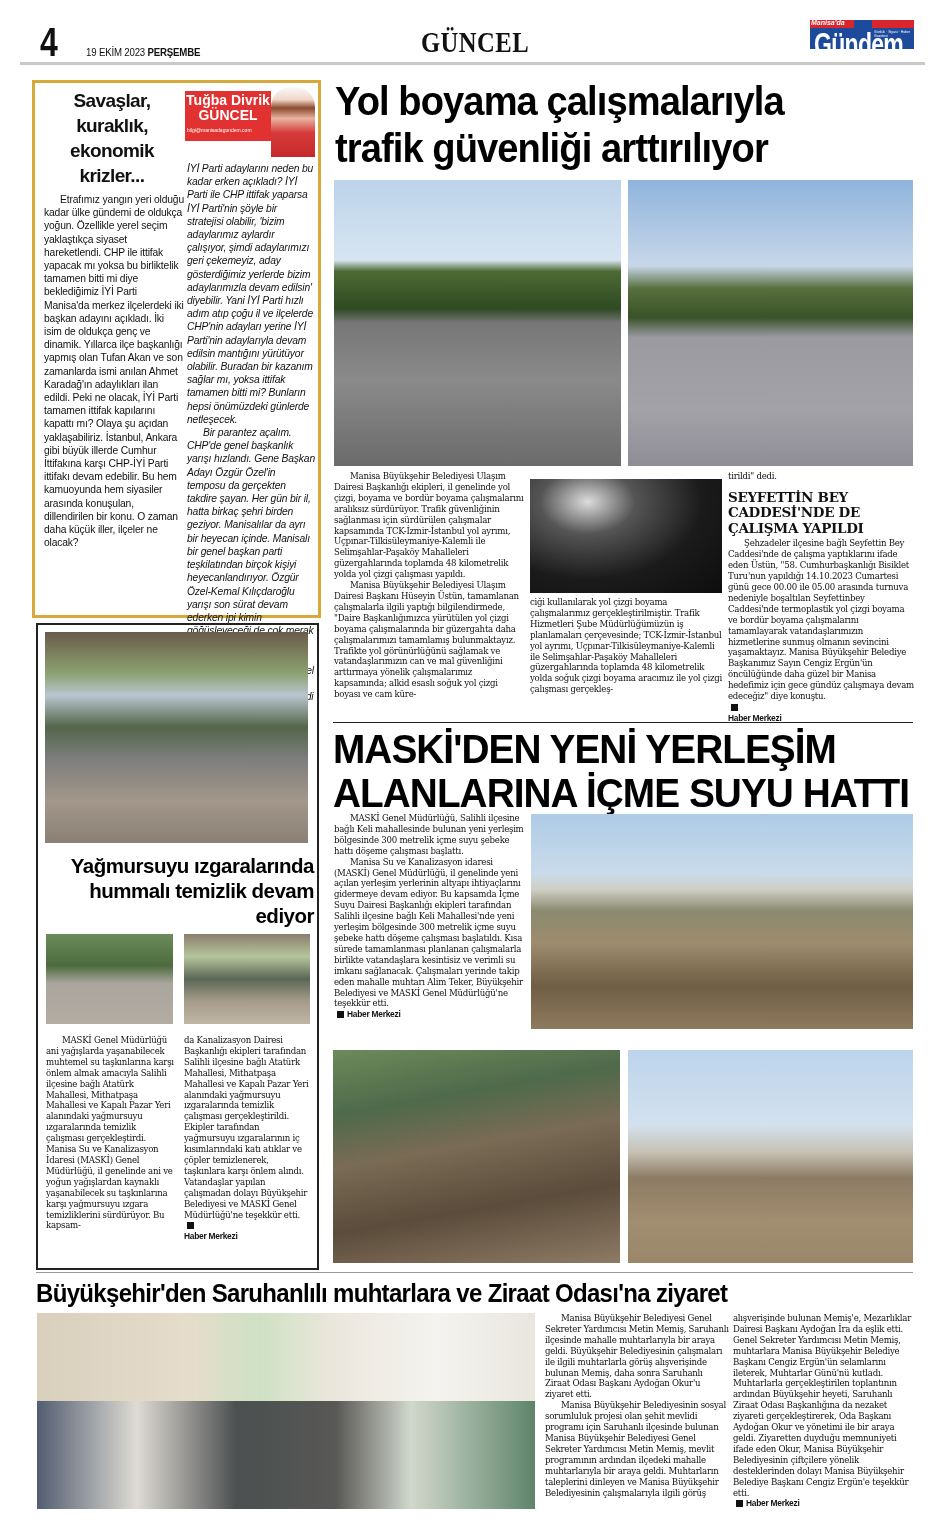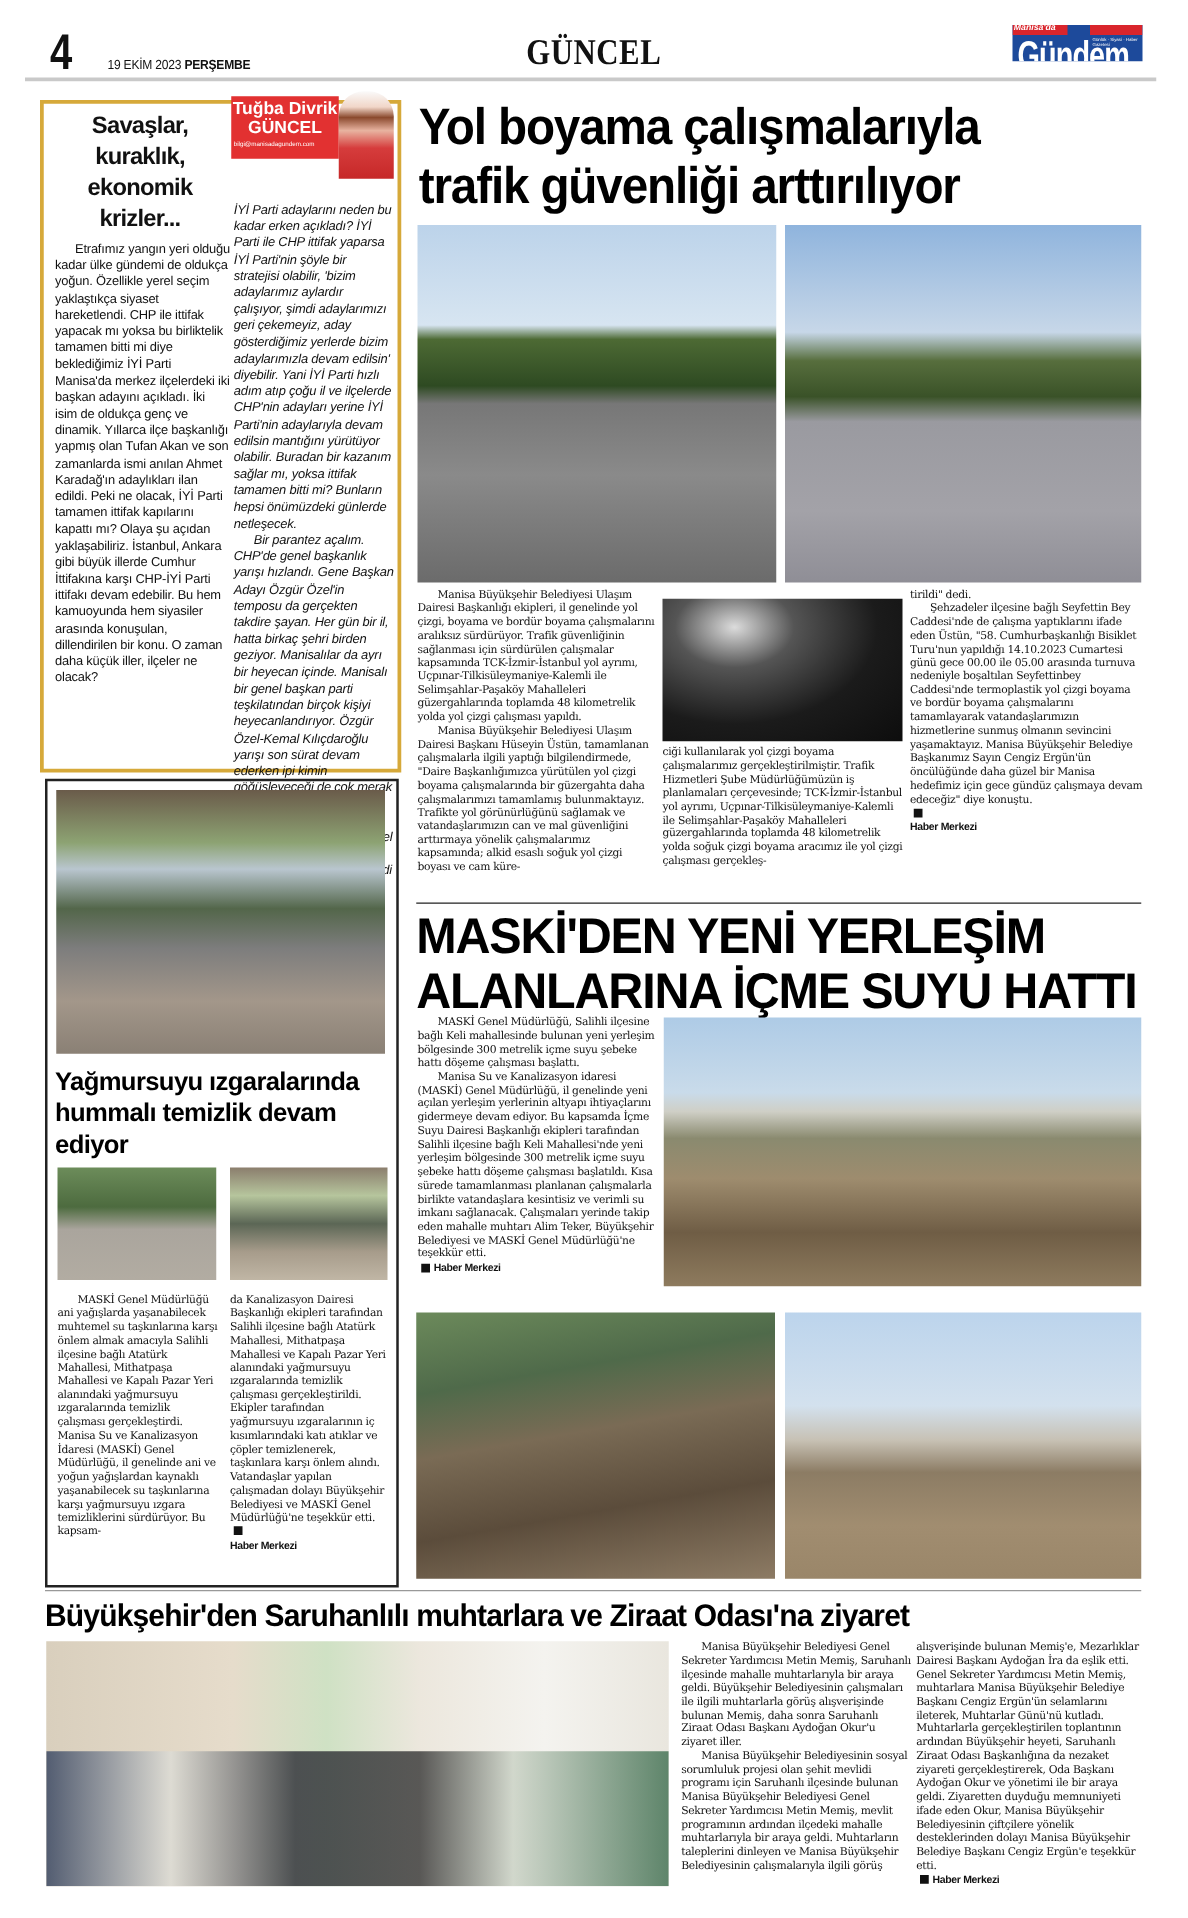--- a/index.html
+++ b/index.html
@@ -16,38 +16,38 @@
   .logo { left: 810px; top: 20px; width: 104px; height: 29px; background: #1d4a9b; overflow: hidden; }
   .logo .red1 { position:absolute; left:0; top:0; width:44px; height:8px; background:#d9252c; }
   .logo .red2 { position:absolute; left:62px; top:0; width:42px; height:8px; background:#d9252c; }
   .logo .sub { position:absolute; left:1px; top:-1px; font-family:"Liberation Sans",sans-serif; font-style:italic; font-weight:700; font-size:7px; color:#fff; }
   .logo .main { position:absolute; left:4px; top:6px; font-family:"Liberation Sans",sans-serif; font-weight:700; font-size:32px; line-height:36px; color:#fff; transform:scaleX(0.72); transform-origin:left; letter-spacing:-1px;}
   .logo .tag { position:absolute; left:64px; top:10px; font-size:3.5px; color:#fff; font-family:"Liberation Sans",sans-serif; }
 
   
   .col-box { left: 32px; top: 80px; width: 289px; height: 538px; border: 3px solid #d6a93a; }
   .col-title { left: 42px; top: 88px; width: 140px; text-align: center; font-family: "Liberation Sans", sans-serif; font-weight: 900; font-size: 19px; line-height: 25px; letter-spacing: -0.6px; }
-  .author-card { left: 185px; top: 73px; width: 104px; height: 70px; }
+  .author-card { left: 185px; top: 87px; width: 104px; height: 70px; }
   .author-red { position:absolute; left:0; top:4px; width:86px; height:50px; background:#e23131; }
   .author-name { position:absolute; left:0; top:6px; width:86px; text-align:center; color:#fff; font-family:"Liberation Sans",sans-serif; font-weight:700; font-size:14px; line-height:15px; }
   .author-mail { position:absolute; left:2px; top:40px; width:86px; color:#fff; font-family:"Liberation Sans",sans-serif; font-size:5px; }
   .author-photo { position:absolute; left:86px; top:0; width:44px; height:70px; background: linear-gradient(180deg,#fafafa 0%,#f1d6c8 18%,#8b4a2e 30%,#e8b3a0 45%,#d63c3c 65%,#c62828 100%); border-radius: 20px 20px 0 0; }
 
   .sans-text { font-family: "Liberation Sans", sans-serif; font-size: 10.3px; line-height: 13.2px; letter-spacing: -0.15px; }
   .serif-text { font-family: "DejaVu Serif", serif; font-size: 8.6px; line-height: 10.9px; letter-spacing: -0.25px; }
   .sans-text p, .serif-text p { text-indent: 16px; text-align: left; }
   .sans-text p.noindent, .serif-text p.noindent { text-indent: 0; }
   .byline { font-family: "Liberation Sans", sans-serif; font-weight: 900; font-size: 8.4px; }
   .endmark { display:inline-block; width:7px; height:7px; background:#111; margin: 0 3px; vertical-align: -1px;}
 
   
   .hl { font-family: "Liberation Sans", sans-serif; font-weight: 900; color: #000; letter-spacing: -1px; }
   .hl-road { left: 335px; top: 78px; font-size: 41px; line-height: 47px; transform: scaleX(0.93); transform-origin: left; }
   .hl-maski { left: 333px; top: 727px; font-size: 40px; line-height: 44px; transform: scaleX(0.97); transform-origin:left; }
-  .hl-rain { left: 44px; top: 853px; font-size: 20.5px; line-height: 25px; letter-spacing: -0.5px; }
+  .hl-rain { left: 44px; top: 853px; font-size: 20.5px; line-height: 25px; letter-spacing: -0.5px; text-align: right; }
   .hl-visit { left: 36px; top: 1278px; font-size: 25px; line-height: 30px; letter-spacing: -0.7px; transform: scaleX(0.96); transform-origin: left; white-space: nowrap; }
   .sub-hl { font-family: "DejaVu Serif", serif; font-weight: 700; font-size: 13.5px; line-height: 15.5px; letter-spacing: -0.3px; }
 
   
   .photo { overflow: hidden; }
   .road1 { left: 334px; top: 180px; width: 287px; height: 286px; background: linear-gradient(180deg,#bcd3ea 0%,#d7e5f1 28%,#4d6a34 32%,#2e4a22 45%,#777 50%,#8a8a8a 70%,#6b6b6b 100%); }
   .road2 { left: 628px; top: 180px; width: 285px; height: 286px; background: linear-gradient(180deg,#8fb4dd 0%,#c7d7e8 30%,#576e3d 38%,#3a5228 48%,#9a9aa0 55%,#a3a2a8 80%,#8f8e96 100%); }
   .road-night { left: 530px; top: 479px; width: 192px; height: 114px; background: radial-gradient(ellipse at 30% 20%,#dcdcdc 0%,#555 25%,#1b1b1b 60%,#0d0d0d 100%); }
   .rain-main { left: 45px; top: 632px; width: 263px; height: 211px; background: linear-gradient(180deg,#6a5b4a 0%,#8da373 20%,#b9c6cf 30%,#53664a 45%,#7d7d7d 60%,#a3978a 80%,#8a8075 100%); }
   .rain-small1 { left: 46px; top: 934px; width: 127px; height: 90px; background: linear-gradient(180deg,#6c8c5a 0%,#4d6b3f 35%,#aaa59d 55%,#b2aca2 100%); }
@@ -107,20 +107,21 @@
 <div class="abs serif-text" style="left:334px; top:471px; width:190px;">
   <p>Manisa Büyükşehir Belediyesi Ulaşım Dairesi Başkanlığı ekipleri, il genelinde yol çizgi, boyama ve bordür boyama çalışmalarını aralıksız sürdürüyor. Trafik güvenliğinin sağlanması için sürdürülen çalışmalar kapsamında TCK-İzmir-İstanbul yol ayrımı, Uçpınar-Tilkisüleymaniye-Kalemli ile Selimşahlar-Paşaköy Mahalleleri güzergahlarında toplamda 48 kilometrelik yolda yol çizgi çalışması yapıldı.</p>
   <p>Manisa Büyükşehir Belediyesi Ulaşım Dairesi Başkanı Hüseyin Üstün, tamamlanan çalışmalarla ilgili yaptığı bilgilendirmede, "Daire Başkanlığımızca yürütülen yol çizgi boyama çalışmalarında bir güzergahta daha çalışmalarımızı tamamlamış bulunmaktayız. Trafikte yol görünürlüğünü sağlamak ve vatandaşlarımızın can ve mal güvenliğini arttırmaya yönelik çalışmalarımız kapsamında; alkid esaslı soğuk yol çizgi boyası ve cam küre-</p>
 </div>
 <div class="abs photo road-night"></div>
 <div class="abs serif-text" style="left:530px; top:597px; width:192px;">
   <p class="noindent">ciği kullanılarak yol çizgi boyama çalışmalarımız gerçekleştirilmiştir. Trafik Hizmetleri Şube Müdürlüğümüzün iş planlamaları çerçevesinde; TCK-İzmir-İstanbul yol ayrımı, Uçpınar-Tilkisüleymaniye-Kalemli ile Selimşahlar-Paşaköy Mahalleleri güzergahlarında toplamda 48 kilometrelik yolda soğuk çizgi boyama aracımız ile yol çizgi çalışması gerçekleş-</p>
 </div>
 <div class="abs serif-text" style="left:728px; top:471px; width:188px;">
   <p class="noindent">tirildi" dedi.</p>
+  <div class="sub-hl" style="margin-top:8px; margin-bottom:2px;">SEYFETTİN BEY CADDESİ'NDE DE ÇALIŞMA YAPILDI</div>
   <p>Şehzadeler ilçesine bağlı Seyfettin Bey Caddesi'nde de çalışma yaptıklarını ifade eden Üstün, "58. Cumhurbaşkanlığı Bisiklet Turu'nun yapıldığı 14.10.2023 Cumartesi günü gece 00.00 ile 05.00 arasında turnuva nedeniyle boşaltılan Seyfettinbey Caddesi'nde termoplastik yol çizgi boyama ve bordür boyama çalışmalarını tamamlayarak vatandaşlarımızın hizmetlerine sunmuş olmanın sevincini yaşamaktayız. Manisa Büyükşehir Belediye Başkanımız Sayın Cengiz Ergün'ün öncülüğünde daha güzel bir Manisa hedefimiz için gece gündüz çalışmaya devam edeceğiz" diye konuştu.</p>
   <span class="endmark"></span>
   <div class="byline">Haber Merkezi</div>
 </div>
 
 <div class="abs divider" style="left:333px; top:722px; width:580px; height:1px;"></div>
 
 <div class="abs hl hl-maski">
   <div>MASKİ'DEN YENİ YERLEŞİM</div>
   <div>ALANLARINA İÇME SUYU HATTI</div>
@@ -146,19 +147,19 @@
   <p class="noindent">da Kanalizasyon Dairesi Başkanlığı ekipleri tarafından Salihli ilçesine bağlı Atatürk Mahallesi, Mithatpaşa Mahallesi ve Kapalı Pazar Yeri alanındaki yağmursuyu ızgaralarında temizlik çalışması gerçekleştirildi. Ekipler tarafından yağmursuyu ızgaralarının iç kısımlarındaki katı atıklar ve çöpler temizlenerek, taşkınlara karşı önlem alındı. Vatandaşlar yapılan çalışmadan dolayı Büyükşehir Belediyesi ve MASKİ Genel Müdürlüğü'ne teşekkür etti.</p>
   <span class="endmark"></span>
   <div class="byline">Haber Merkezi</div>
 </div>
 
 <div class="abs divider" style="left:36px; top:1272px; width:877px; height:1px; background:#999;"></div>
 
 <div class="abs hl hl-visit">Büyükşehir'den Saruhanlılı muhtarlara ve Ziraat Odası'na ziyaret</div>
 <div class="abs photo visit-photo"></div>
 <div class="abs serif-text" style="left:545px; top:1313px; width:185px;">
-  <p>Manisa Büyükşehir Belediyesi Genel Sekreter Yardımcısı Metin Memiş, Saruhanlı ilçesinde mahalle muhtarlarıyla bir araya geldi. Büyükşehir Belediyesinin çalışmaları ile ilgili muhtarlarla görüş alışverişinde bulunan Memiş, daha sonra Saruhanlı Ziraat Odası Başkanı Aydoğan Okur'u ziyaret iller.</p>
+  <p>Manisa Büyükşehir Belediyesi Genel Sekreter Yardımcısı Metin Memiş, Saruhanlı ilçesinde mahalle muhtarlarıyla bir araya geldi. Büyükşehir Belediyesinin çalışmaları ile ilgili muhtarlarla görüş alışverişinde bulunan Memiş, daha sonra Saruhanlı Ziraat Odası Başkanı Aydoğan Okur'u ziyaret etti.</p>
   <p>Manisa Büyükşehir Belediyesinin sosyal sorumluluk projesi olan şehit mevlidi programı için Saruhanlı ilçesinde bulunan Manisa Büyükşehir Belediyesi Genel Sekreter Yardımcısı Metin Memiş, mevlit programının ardından ilçedeki mahalle muhtarlarıyla bir araya geldi. Muhtarların taleplerini dinleyen ve Manisa Büyükşehir Belediyesinin çalışmalarıyla ilgili görüş</p>
 </div>
 <div class="abs serif-text" style="left:733px; top:1313px; width:185px;">
   <p class="noindent">alışverişinde bulunan Memiş'e, Mezarlıklar Dairesi Başkanı Aydoğan İra da eşlik etti. Genel Sekreter Yardımcısı Metin Memiş, muhtarlara Manisa Büyükşehir Belediye Başkanı Cengiz Ergün'ün selamlarını ileterek, Muhtarlar Günü'nü kutladı. Muhtarlarla gerçekleştirilen toplantının ardından Büyükşehir heyeti, Saruhanlı Ziraat Odası Başkanlığına da nezaket ziyareti gerçekleştirerek, Oda Başkanı Aydoğan Okur ve yönetimi ile bir araya geldi. Ziyaretten duyduğu memnuniyeti ifade eden Okur, Manisa Büyükşehir Belediyesinin çiftçilere yönelik desteklerinden dolayı Manisa Büyükşehir Belediye Başkanı Cengiz Ergün'e teşekkür etti.</p>
   <span class="endmark"></span><span class="byline">Haber Merkezi</span>
 </div>
 
 </body></html>

